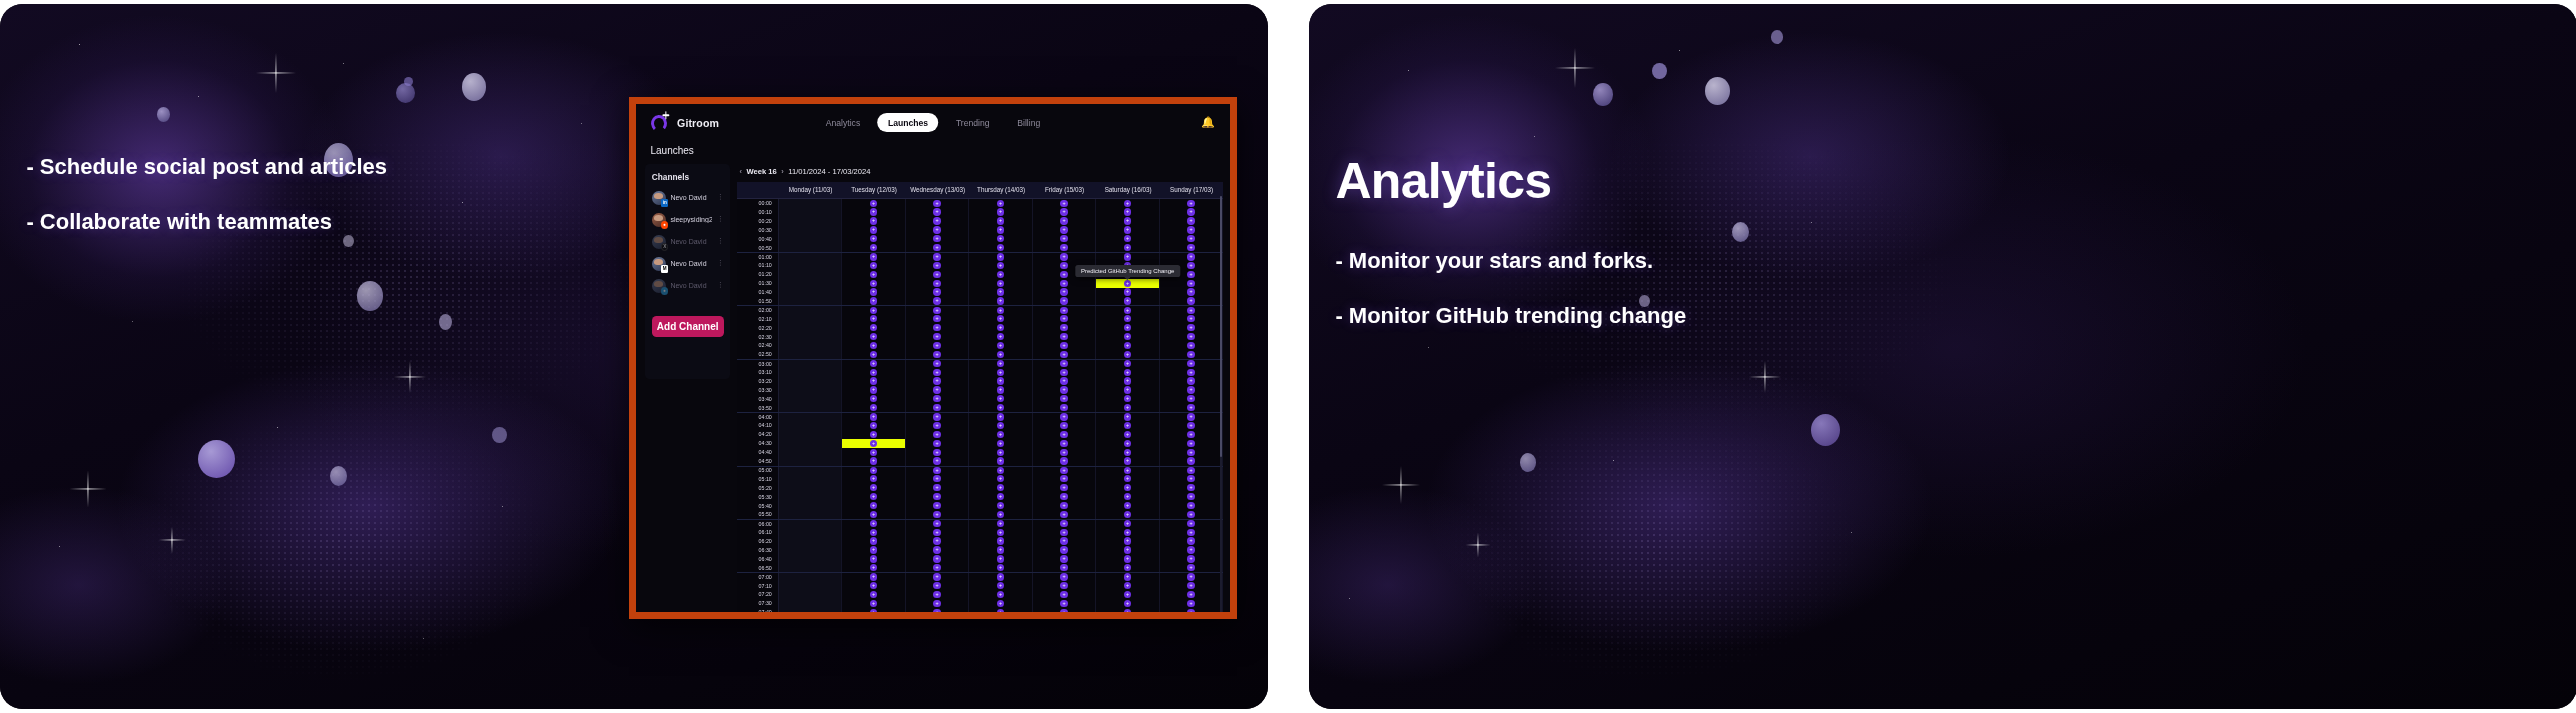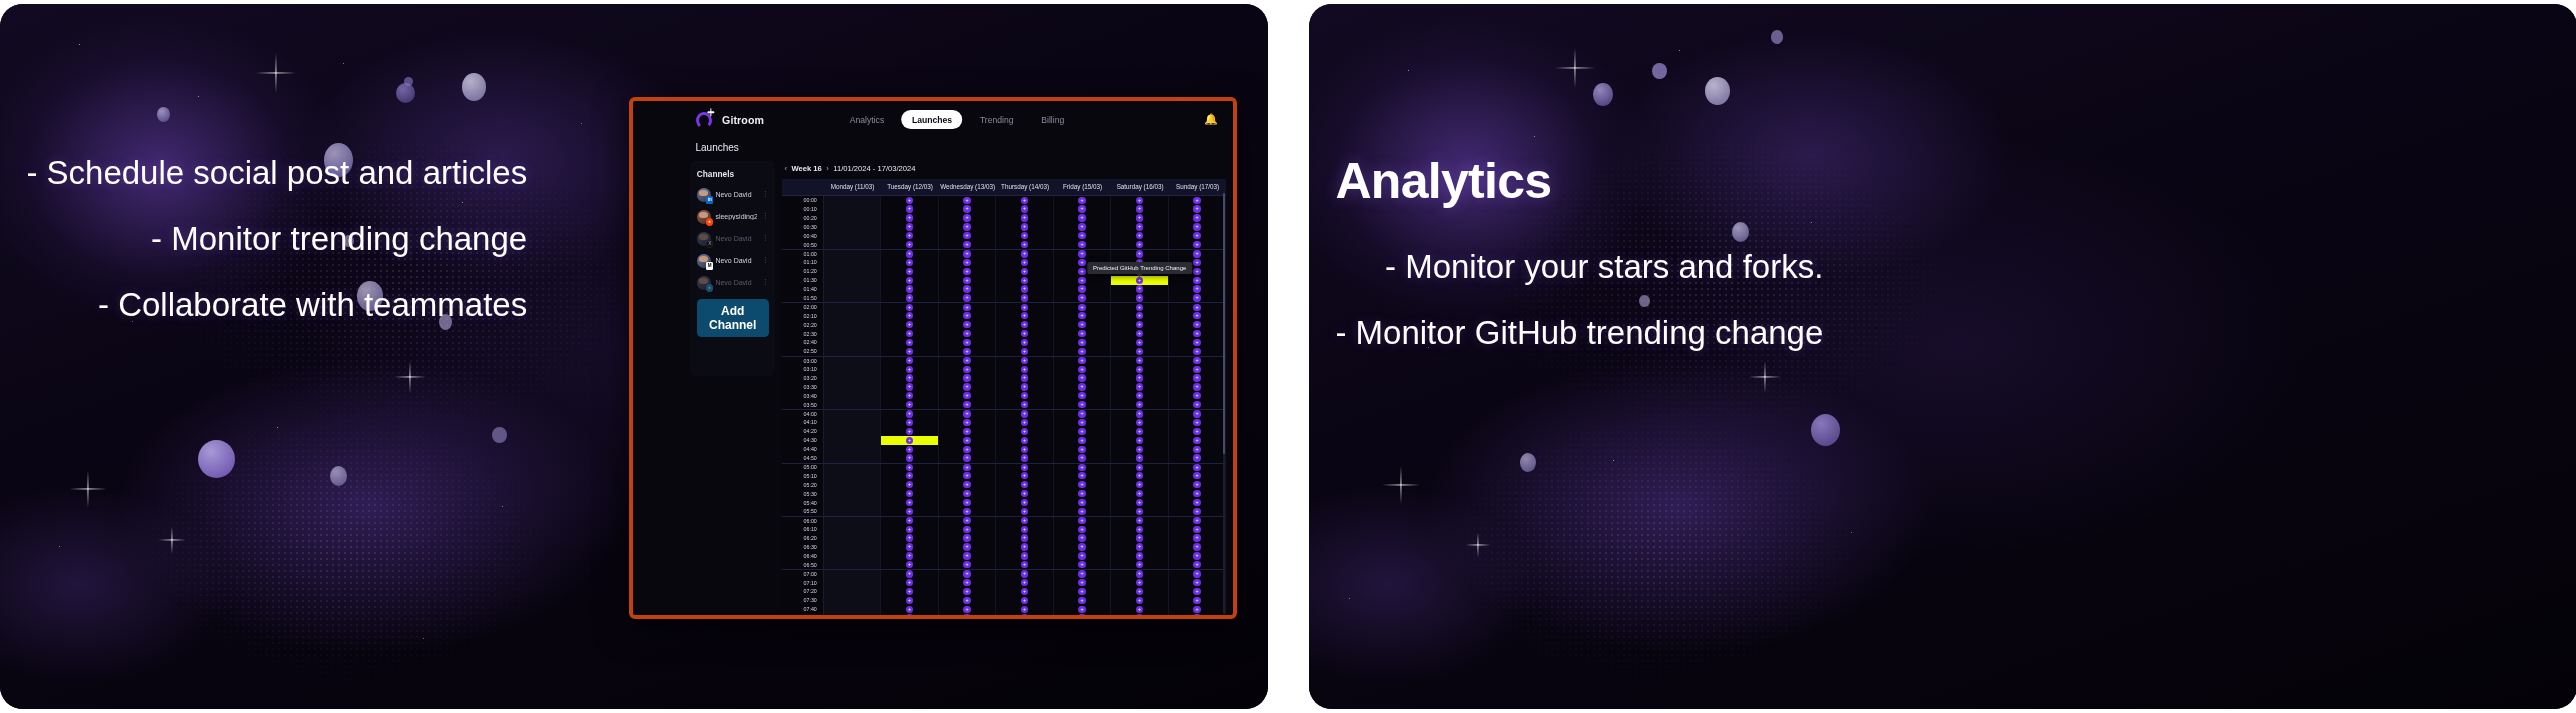--- a/index.html
+++ b/index.html
@@ -53,36 +53,34 @@
     background: linear-gradient(180deg, rgba(255,255,255,0) 0%, rgba(255,255,255,.95) 50%, rgba(255,255,255,0) 100%); }
 
   
   .copy { position: absolute; left: 26.4px; top: 152px; z-index: 5; }
   .copy h1 {
     font-size: 50px; line-height: 1; color: #fff; font-weight: 700;
     letter-spacing: -0.7px; margin-bottom: 44px;
     text-shadow: 0 0 16px rgba(150,110,255,.35);
   }
   .copy .bullet {
-    font-size: 33px; line-height: 1; color: #fff; font-weight: 400;
+    font-size: 22px; line-height: 1; color: #fff; font-weight: 700;
     margin-bottom: 33px; white-space: nowrap;
     text-shadow: 0 0 12px rgba(140,100,250,.3);
-    text-align: right;
   }
   .copy .bullet:last-child { margin-bottom: 0; }
 
   
   .app {
     position: absolute; z-index: 6;
-    border-radius: 6px;
-    border: 4px solid #c2410c;
+    border-radius: 0;
+    border: 7px solid #c2410c;
     background: #08070d;
     overflow: hidden;
     box-shadow: 0 8px 33px rgba(0,0,0,.7);
-    padding-left: 48px;
   }
   .app-left  { left: 629px; top: 93px; width: 608px; height: 522px; }
 
   .appbar {
     display: flex; align-items: center; height: 37px; padding: 0 14.5px;
     background: #08070d; position: relative;
   }
   .brand { display: flex; align-items: center; gap: 6.6px; }
   .logo { position: relative; width: 20px; height: 20px; }
   .logo .ring {
@@ -135,22 +133,22 @@
   .badge.linkedin { background: #0a66c2; border-radius: 1.3px; }
   .badge.reddit   { background: #ff4500; border-radius: 50%; }
   .badge.x        { background: #0f0f0f; border-radius: 50%; border: 0.7px solid #444; }
   .badge.medium   { background: #fff; color: #000; border-radius: 1.3px; }
   .badge.telegram { background: #2aa3e0; border-radius: 50%; }
   .chan-name { color: #d6d3e0; font-size: 7px; white-space: nowrap; overflow: hidden; }
   .chan-row.dim .chan-name { color: #5e5a6c; }
   .chan-row.dim .avatar { opacity: .45; }
   .kebab { margin-left: auto; color: #6e6a7c; font-size: 6.6px; letter-spacing: 0; line-height: 1; }
   .add-channel {
-    width: 100%; margin-top: 1px; background: #0c4a6e; color: #fff;
-    border: none; border-radius: 4.6px; padding: 5.3px 0; font-size: 12px;
+    width: 100%; margin-top: 15px; background: #be185d; color: #fff;
+    border: none; border-radius: 4.6px; padding: 5.3px 0; font-size: 10px;
     font-weight: 600; font-family: inherit; cursor: pointer;
   }
 
   .cal-main { flex: 1 1 auto; min-width: 0; display: flex; flex-direction: column; }
   .week-nav { display: flex; align-items: center; gap: 4.6px; color: #eae8f1; font-size: 7.6px; padding: 2.6px 0 6px 2.6px; }
   .week-nav .arrow { color: #b9b5c6; cursor: pointer; font-size: 7.3px; }
   .week-nav .wk { font-weight: 600; }
 
   .grid-wrap { position: relative; flex: 1 1 auto; overflow: hidden; background: #07060c; }
   .grid-head { display: flex; background: #121228; border-bottom: 0.7px solid #23233f; }
@@ -218,21 +216,20 @@
       <span class="bokeh" style="left:330px;top:462px;width:17px;height:20px;background:radial-gradient(circle at 35% 30%, #c8c0e4, #6d64a0);opacity:.7"></span>
       <span class="bokeh" style="left:492px;top:423px;width:14.5px;height:16px;background:#9d92cf;opacity:.55"></span>
       <span class="sparkle" style="left:256px;top:49px;width:40px;height:40px;"></span>
       <span class="sparkle" style="left:394px;top:357px;width:32px;height:32px;"></span>
       <span class="sparkle" style="left:69px;top:466px;width:37px;height:37px;"></span>
       <span class="sparkle" style="left:159px;top:523px;width:26.4px;height:26.4px;"></span>
     </div>
 
     <div class="copy">
       <div class="bullet">- Schedule social post and articles</div>
-      <div class="bullet">- Monitor trending change</div>
       <div class="bullet">- Collaborate with teammates</div>
     </div>
 
     <div class="app app-left">
       <div class="appbar">
         <div class="brand">
           <span class="logo">
             <span class="ring"></span>
               <span class="sprk"></span>
           </span>

